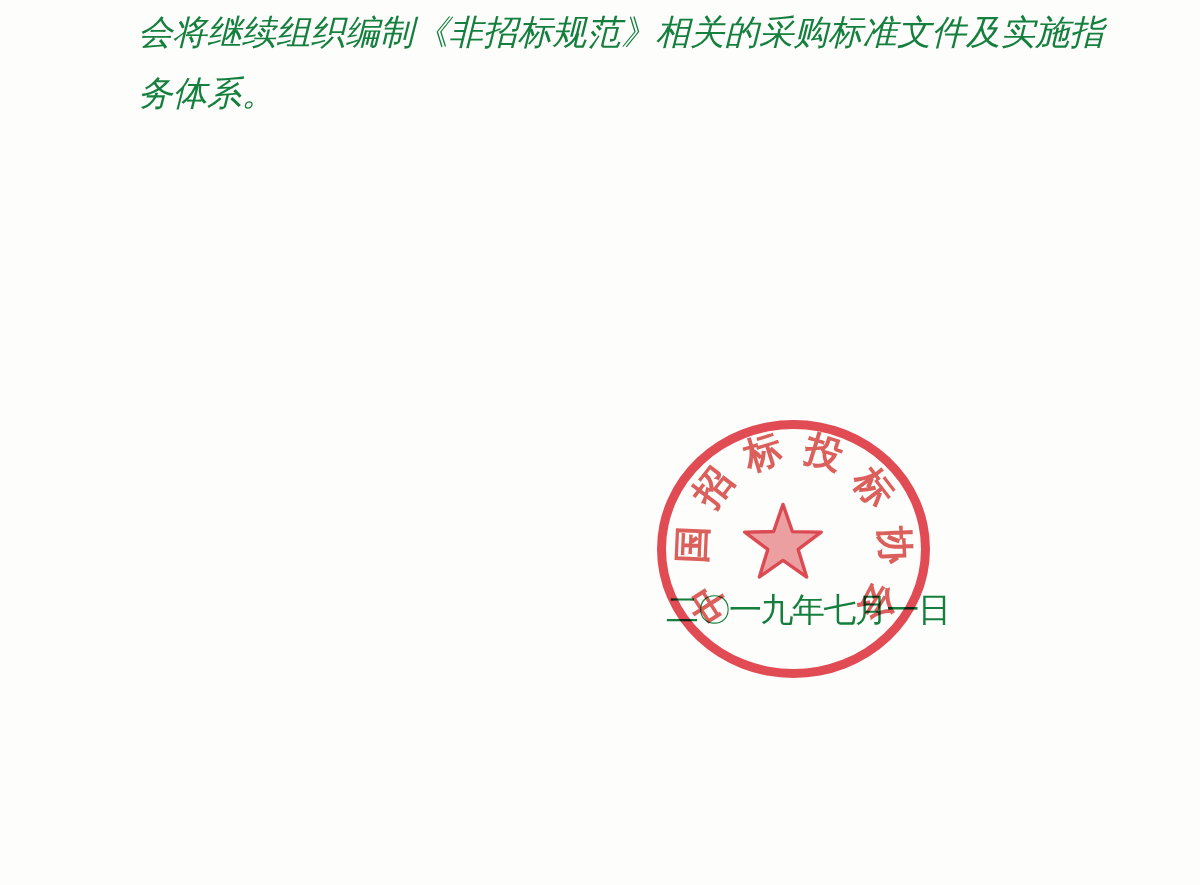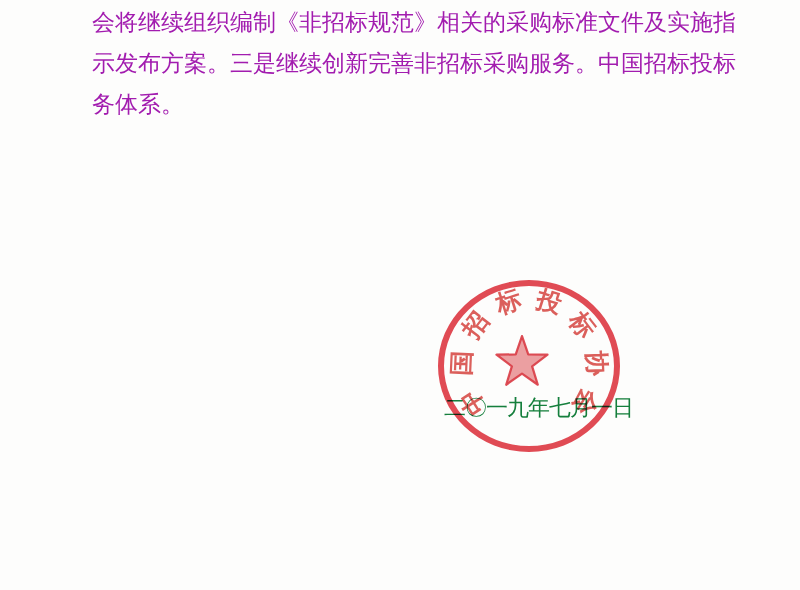--- a/index.html
+++ b/index.html
@@ -15,21 +15,22 @@
     overflow: hidden;
     font-family: "DejaVu Serif", "Liberation Serif", serif;
   }
   
   .text-block {
     position: absolute;
     left: 92px;
     top: 2px;
     width: 620px;
     z-index: 1;
-    color: #a21caf;
+    color: #15803d;
+    font-style: italic;
   }
   .para-line {
     font-size: 23px;
     line-height: 41px;
     height: 41px;
     white-space: nowrap;
     text-align: justify;
     text-align-last: justify;
     text-justify: inter-character;
     letter-spacing: 0px;
@@ -95,21 +96,20 @@
     mix-blend-mode: multiply;
   }
 </style>
 </head>
 <body>
 
 <div class="page">
 
   <div class="text-block">
     <div class="para-line">会将继续组织编制《非招标规范》相关的采购标准文件及实施指</div>
-    <div class="para-line">示发布方案。三是继续创新完善非招标采购服务。中国招标投标</div>
     <div class="para-line last">务体系。</div>
   </div>
 
   <div class="seal">
     <svg class="seal-star" viewBox="0 0 100 100" aria-hidden="true">
       <polygon points="50,2 61.2,34.6 95.6,35.2 68.1,55.9 78.2,88.8 50,69 21.8,88.8 31.9,55.9 4.4,35.2 38.8,34.6" fill="rgba(220,66,71,0.5)" stroke="rgba(220,60,70,0.9)" stroke-width="4" stroke-linejoin="round"></polygon>
     </svg>
     <span class="seal-char">中</span>
     <span class="seal-char">国</span>
     <span class="seal-char">招</span>

